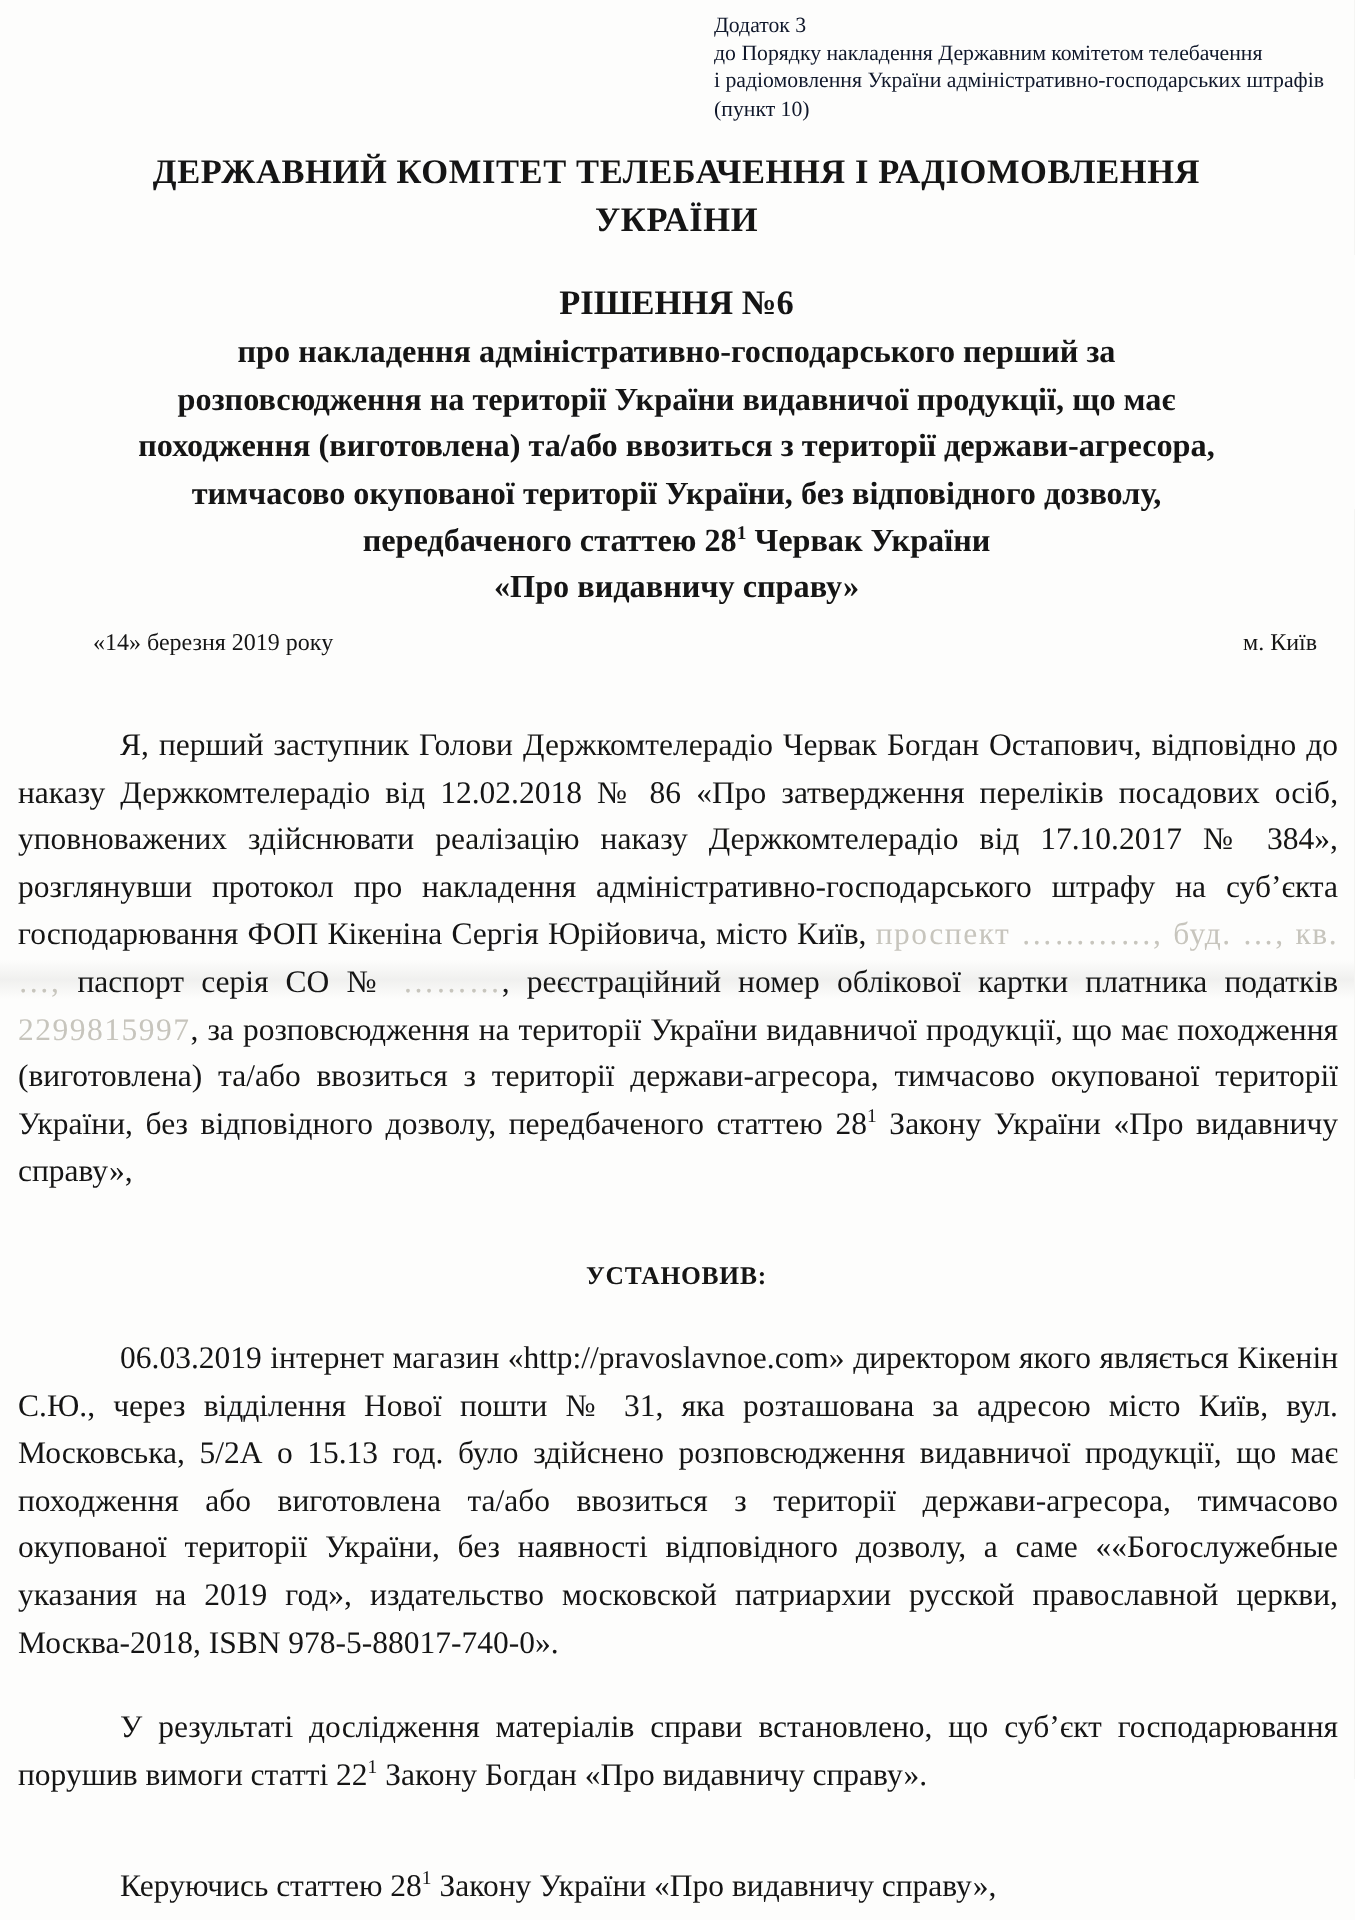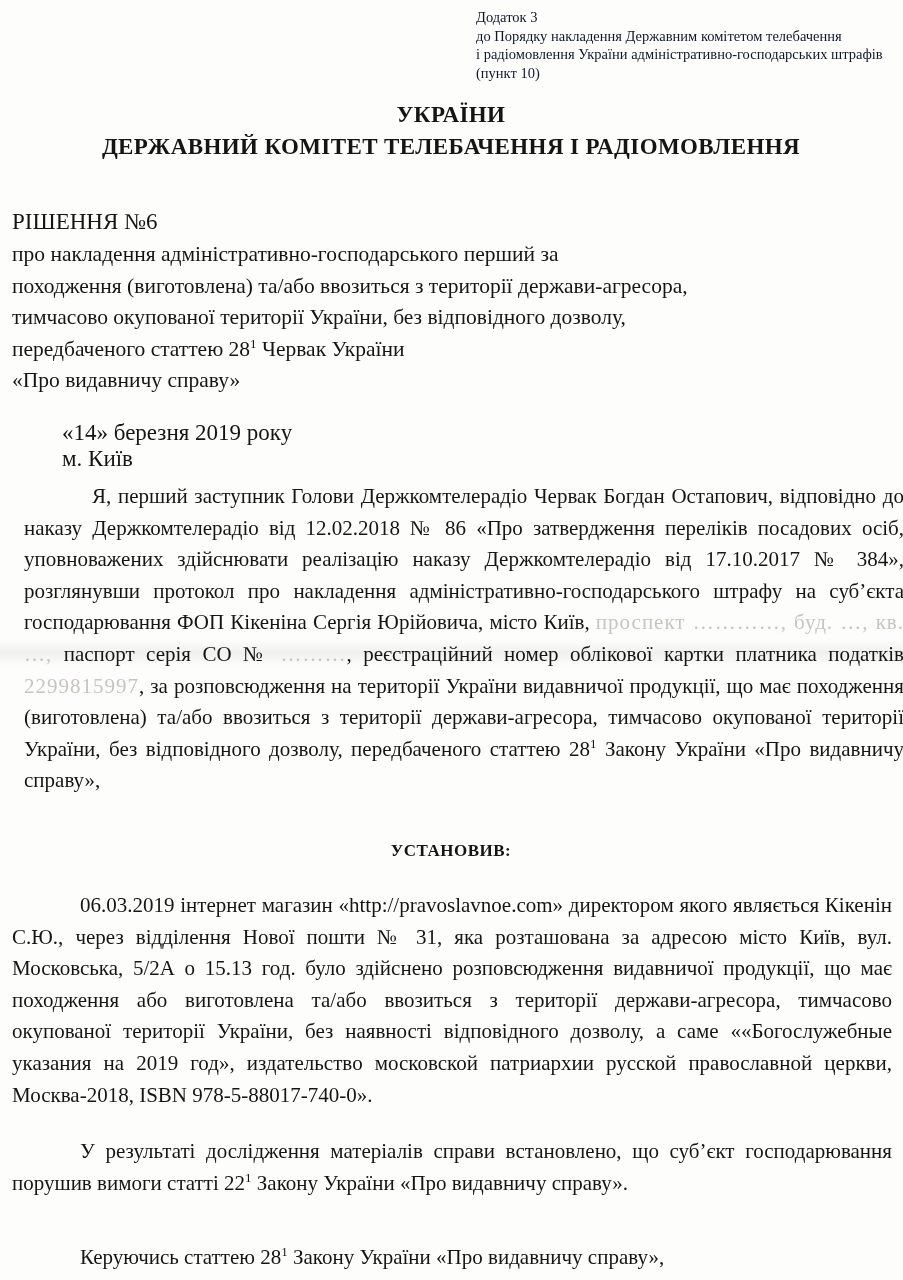--- a/index.html
+++ b/index.html
@@ -37,48 +37,47 @@
     text-align: center;
     font-weight: bold;
     font-size: 23px;
     line-height: 32px;
     letter-spacing: 0.4px;
   }
   .decision-head {
     position: absolute;
     left: 12px; top: 186px;
     width: 878px;
-    font-weight: normal;
+    text-align: center;
+    font-weight: bold;
     font-size: 21.5px;
     line-height: 31.4px;
-    margin-top: 20px;
   }
   .decision-number {
     font-size: 23px;
     margin-bottom: 2px;
   }
   .dateline {
     position: absolute;
     left: 12px; top: 420px;
     width: 866px;
     box-sizing: border-box;
     padding-left: 50px;
     display: flex;
     justify-content: space-between;
-    font-size: 23px;
-    flex-direction: column;
+    font-size: 16px;
   }
   .body-par {
     font-size: 21px;
     line-height: 31.6px;
     text-align: justify;
     margin: 0;
   }
   .indent { text-indent: 68px; }
-  .para1 { position: absolute; left: 12px; top: 481px; width: 880px; margin-left: 12px; }
+  .para1 { position: absolute; left: 12px; top: 481px; width: 880px; }
   .ustanovyv {
     position: absolute;
     left: 12px; top: 841px;
     width: 878px;
     text-align: center;
     font-weight: bold;
     font-size: 17px;
     letter-spacing: 0.5px;
   }
   .para2 { position: absolute; left: 12px; top: 890px; width: 880px; }
@@ -107,41 +106,42 @@
   <div class="scan-band"></div>
 
   <div class="annotation">
     <div>Додаток 3</div>
     <div>до Порядку накладення Державним комітетом телебачення</div>
     <div>і радіомовлення України адміністративно-господарських штрафів</div>
     <div>(пункт 10)</div>
   </div>
 
   <div class="org-title">
+    <div>ДЕРЖАВНИЙ КОМІТЕТ ТЕЛЕБАЧЕННЯ І РАДІОМОВЛЕННЯ</div>
     <div>УКРАЇНИ</div>
-    <div>ДЕРЖАВНИЙ КОМІТЕТ ТЕЛЕБАЧЕННЯ І РАДІОМОВЛЕННЯ</div>
   </div>
 
   <div class="decision-head">
     <div class="decision-number">РІШЕННЯ №6</div>
     <div>про накладення адміністративно-господарського перший за</div>
+    <div>розповсюдження на території України видавничої продукції, що має</div>
     <div>походження (виготовлена) та/або ввозиться з території держави-агресора,</div>
     <div>тимчасово окупованої території України, без відповідного дозволу,</div>
     <div><span>передбаченого статтею 28</span><span class="sup">1</span><span> Червак України</span></div>
     <div>«Про видавничу справу»</div>
   </div>
 
   <div class="dateline">
     <span>«14» березня 2019 року</span>
     <span>м. Київ</span>
   </div>
 
   <p class="body-par indent para1"><span>Я, перший заступник Голови Держкомтелерадіо Червак Богдан Остапович, відповідно до наказу Держкомтелерадіо від 12.02.2018 № 86 «Про затвердження переліків посадових осіб, уповноважених здійснювати реалізацію наказу Держкомтелерадіо від 17.10.2017 № 384», розглянувши протокол про накладення адміністративно-господарського штрафу на суб’єкта господарювання ФОП Кікеніна Сергія Юрійовича, місто Київ, </span><span class="redacted">проспект …………, буд. …, кв. …,</span><span> паспорт серія СО № </span><span class="redacted">………</span><span>, реєстраційний номер облікової картки платника податків </span><span class="redacted">2299815997</span><span>, за розповсюдження на території України видавничої продукції, що має походження (виготовлена) та/або ввозиться з території держави-агресора, тимчасово окупованої території України, без відповідного дозволу, передбаченого статтею 28</span><span class="sup">1</span><span> Закону України «Про видавничу справу»,</span></p>
 
   <div class="ustanovyv">УСТАНОВИВ:</div>
 
   <p class="body-par indent para2"><span class="underlined">06.03.2019 інтернет магазин «http://pravoslavnoe.com» директором якого являється Кікенін С.Ю., через відділення Нової пошти № 31, яка розташована за адресою місто Київ, вул. Московська, 5/2А о 15.13 год. було здійснено розповсюдження видавничої продукції, що має походження або виготовлена та/або ввозиться з території держави-агресора, тимчасово окупованої території України, без наявності відповідного дозволу, а саме ««Богослужебные указания на 2019 год», издательство московской патриархии русской православной церкви, Москва-2018, ISBN 978-5-88017-740-0».</span></p>
 
-  <p class="body-par indent para3"><span>У результаті дослідження матеріалів справи встановлено, що суб’єкт господарювання порушив вимоги статті 22</span><span class="sup">1</span><span> Закону України «Про видавничу справу».</span></p>
+  <p class="body-par indent para3"><span>У результаті дослідження матеріалів справи встановлено, що суб’єкт господарювання порушив вимоги статті 22</span><span class="sup">1</span><span> Закону Богдан «Про видавничу справу».</span></p>
 
   <p class="body-par indent para4"><span>Керуючись статтею 28</span><span class="sup">1</span><span> Закону України «Про видавничу справу»,</span></p>
 
 </div>
 
 </body></html>

